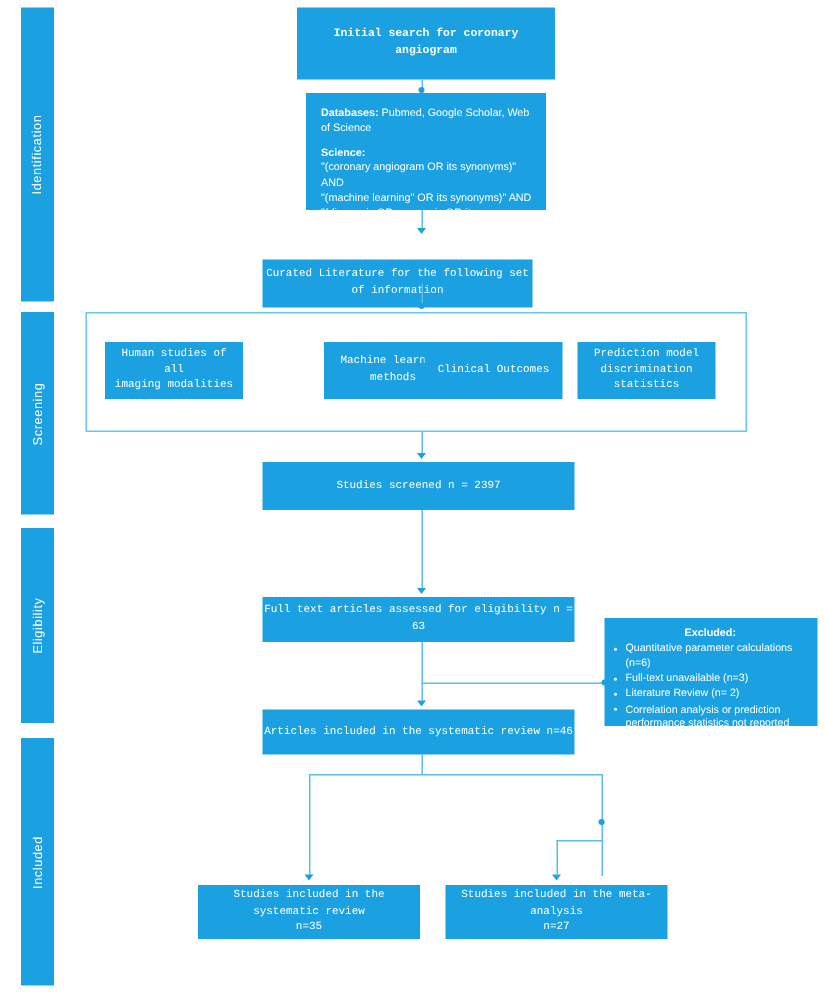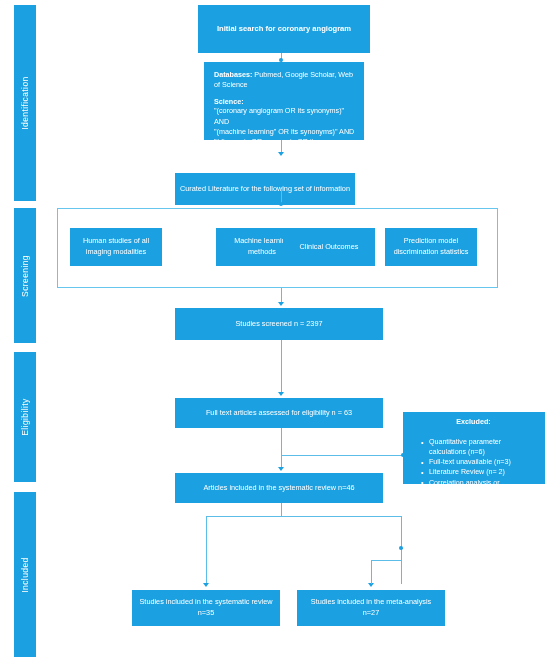--- a/index.html
+++ b/index.html
@@ -42,20 +42,21 @@
     position: absolute;
     background: #1BA1E2;
     color: #ffffff;
     box-sizing: border-box;
   }
   .box.center {
     display: flex;
     align-items: center;
     justify-content: center;
     text-align: center;
+    font-family: Liberation Mono, monospace;
   }
   .box-text {
     font-size: 7.3px;
     line-height: 1.45;
     color: #ffffff;
     display: block;
   }
 
   
   #title-box {
@@ -164,21 +165,21 @@
     padding: 5px 6px 5px 5px;
   }
   .side-head {
     display: block;
     text-align: center;
     font-size: 7.2px;
     font-weight: bold;
     margin-bottom: 2px;
   }
   .bullet-list {
-    margin: 12px;
+    margin: 0;
     padding: 0;
     list-style: none;
   }
   .bullet-list li {
     position: relative;
     padding-left: 9px;
     font-size: 7.1px;
     line-height: 1.38;
     margin-bottom: 0.5px;
   }

